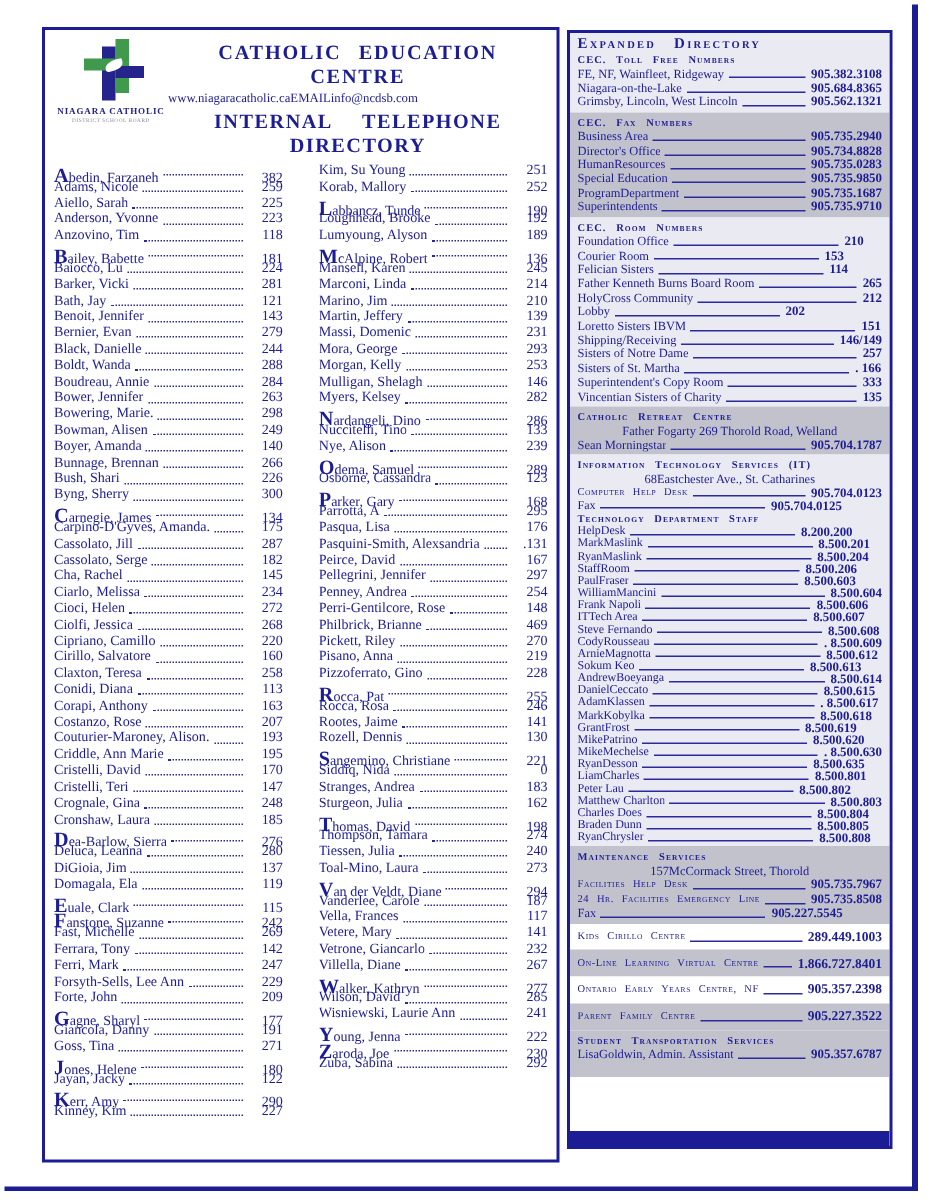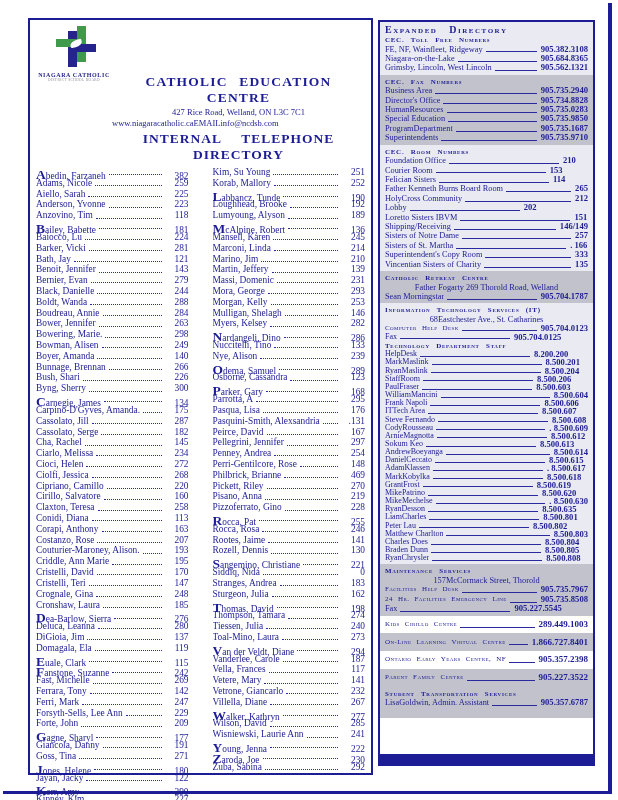--- a/index.html
+++ b/index.html
@@ -22,21 +22,21 @@
   .logo{width:76px;position:relative;height:74px;flex:0 0 auto;}
   .cross{position:relative;width:52px;height:44px;margin:2px auto 0 auto;}
   .cross .gv{position:absolute;left:29px;top:0;width:9px;height:36px;background:#3f9a4b;}
   .cross .nv{position:absolute;left:20px;top:5px;width:9px;height:36px;background:#24248c;}
   .cross .gh{position:absolute;left:8px;top:13px;width:21px;height:8px;background:#3f9a4b;}
   .cross .nh{position:absolute;left:29px;top:18px;width:19px;height:8px;background:#24248c;}
   .cross .dove{position:absolute;left:22px;top:14px;width:12px;height:7px;background:#ffffff;
     border-radius:70% 10% 60% 20%;transform:rotate(-14deg);}
   .logo-name{font-size:6px;letter-spacing:.6px;text-align:center;font-weight:bold;color:#24248c;margin-top:2px;white-space:nowrap;}
   .logo-tag{font-size:3.5px;letter-spacing:.4px;text-align:center;color:#8a8a9a;white-space:nowrap;}
-  .titles{flex:1;text-align:center;padding-top:3px;margin-top:47px;}
+  .titles{flex:1;text-align:center;padding-top:3px;}
   .org{font-size:13.5px;font-weight:bold;letter-spacing:1.2px;word-spacing:7px;}
   .addr{font-size:8.5px;margin-top:1px;}
   .webline{font-size:8.5px;margin-top:1px;display:flex;}
   .dirtitle{font-size:13.5px;font-weight:bold;letter-spacing:1px;word-spacing:16px;margin-top:3px;}
 
   .cols{display:flex;gap:24px;}
   .namecol{flex:1;min-width:0;}
   .nrow{display:flex;align-items:baseline;height:10.82px;font-size:9.4px;white-space:nowrap;}
   .nm{flex:0 1 auto;overflow:hidden;}
   .dropcap{font-size:13.5px;font-weight:bold;}
@@ -80,21 +80,20 @@
           <div class="nv"></div>
           <div class="gh"></div>
           <div class="nh"></div>
           <div class="dove"></div>
       </div>
       <div class="logo-name">NIAGARA CATHOLIC</div>
       <div class="logo-tag">DISTRICT SCHOOL BOARD</div>
     </div>
     <div class="titles">
       <div class="org">CATHOLIC EDUCATION CENTRE</div>
-      <div class="addr">427 Rice Road, Welland, ON L3C 7C1</div>
       <div class="webline">
         <span>www.niagaracatholic.ca</span>
         <span>EMAILinfo@ncdsb.com</span>
       </div>
       <div class="dirtitle">INTERNAL TELEPHONE DIRECTORY</div>
     </div>
   </div>
   <div class="cols">
     <div class="namecol">
         <div class="nrow">

